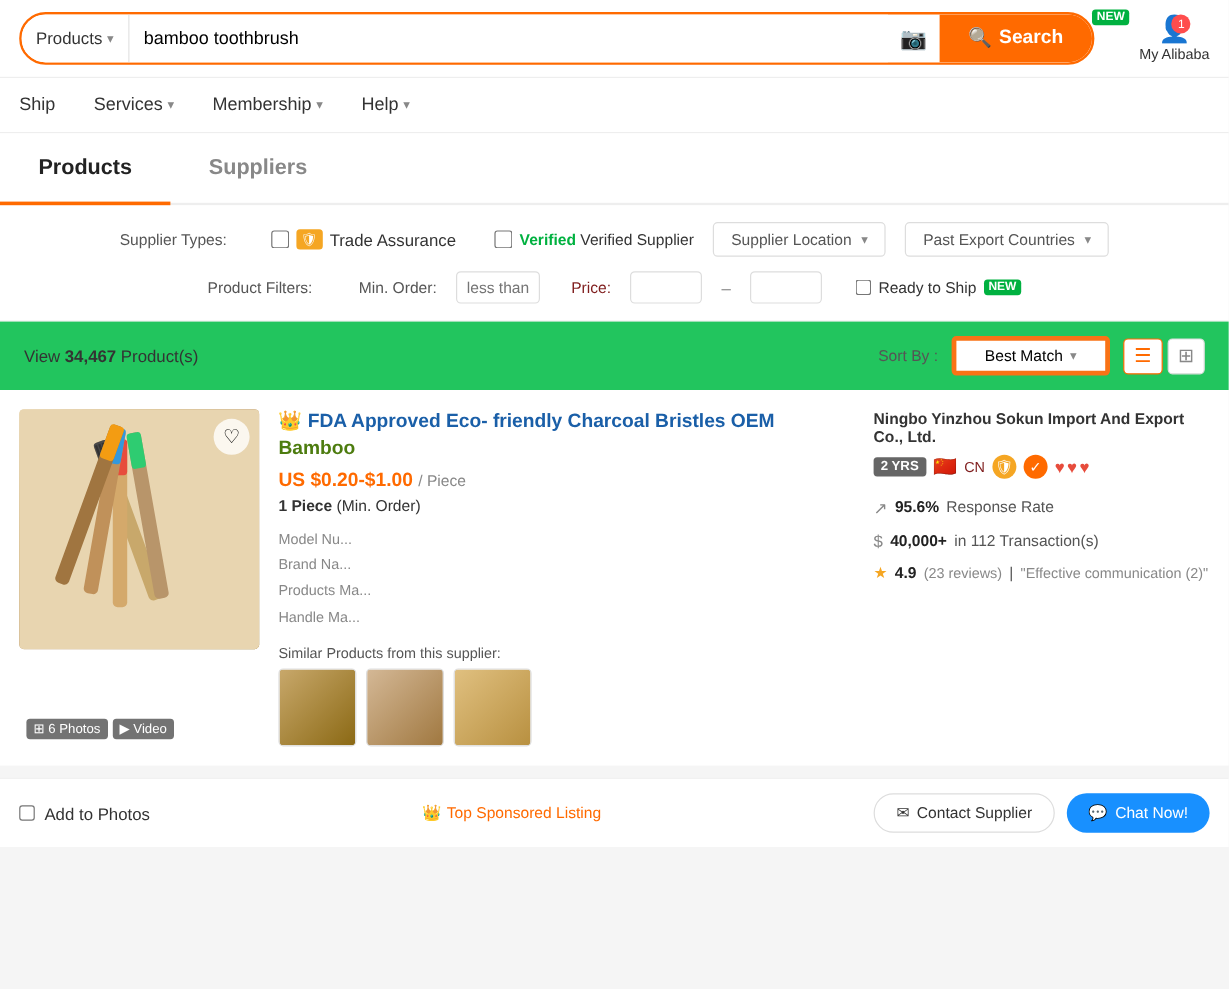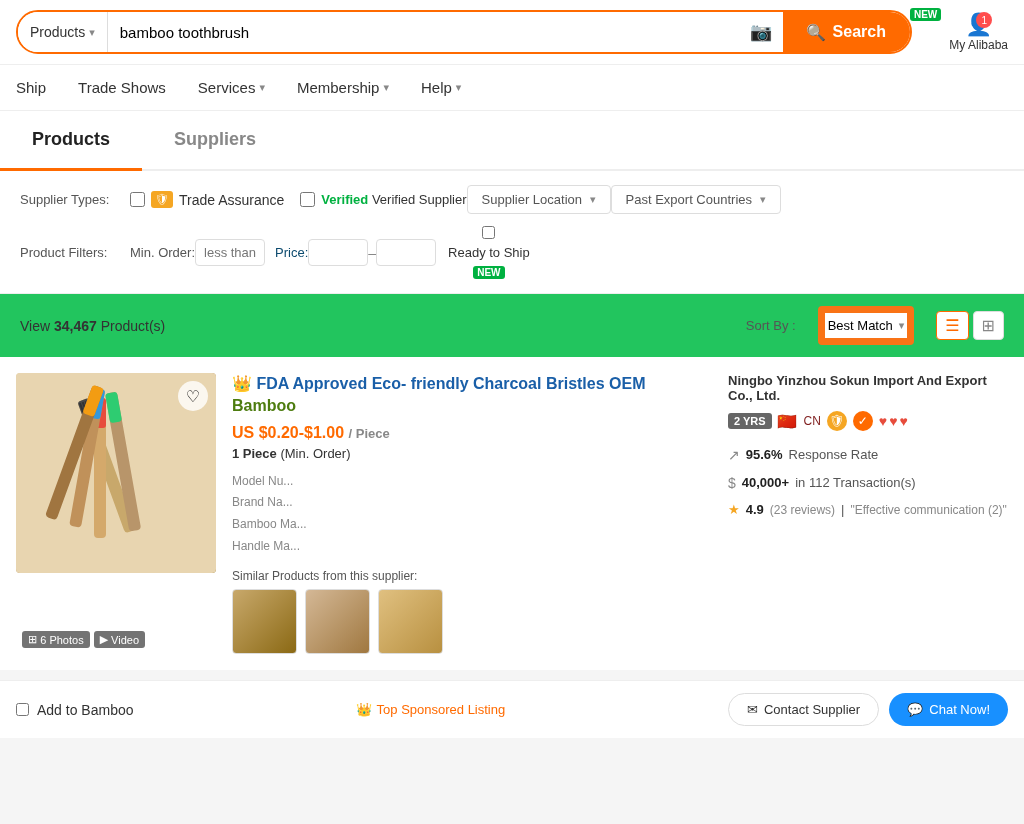--- a/index.html
+++ b/index.html
@@ -143,22 +143,24 @@
 
     
     .filters {
       background: #fff;
       padding: 14px 20px;
       border-bottom: 1px solid #eee;
     }
     .filter-row {
       display: flex;
       align-items: center;
+      gap: 16px;
       margin-bottom: 12px;
       flex-wrap: wrap;
+      justify-content: center;
     }
     .filter-row:last-child { margin-bottom: 0; }
     .filter-label {
       font-size: 13px;
       color: #555;
       min-width: 110px;
     }
     .checkbox-group {
       display: flex;
       align-items: center;
@@ -219,27 +221,27 @@
     .results-bar {
       background: #22c55e;
       padding: 12px 20px;
       display: flex;
       align-items: center;
       justify-content: space-between;
     }
     .sort-area {
       display: flex;
       align-items: center;
-      gap: 22px;
+      gap: 11px;
     }
     .sort-label { font-size: 13px; color: #555; }
     .sort-dropdown {
-      border: 7px solid #f97316;
+      border: 4px solid #f97316;
       border-radius: 4px;
-      padding: 5px 3px;
+      padding: 5px 24px;
       background: #fff;
       cursor: pointer;
       font-size: 13px;
       display: flex;
       align-items: center;
       gap: 6px;
     }
     .view-btns {
       display: flex;
       gap: 4px;
@@ -323,21 +325,21 @@
       margin-bottom: 6px;
       line-height: 1.4;
     }
     .product-title .orange { color: #4d7c0f; }
     .product-price {
       font-size: 16px;
       font-weight: bold;
       color: #ff6a00;
       margin-bottom: 4px;
     }
-    .product-price .per { font-size: 13px; font-weight: bold; color: #888; }
+    .product-price .per { font-size: 13px; font-weight: normal; color: #888; }
     .min-order {
       font-size: 13px;
       color: #333;
       margin-bottom: 10px;
     }
     .min-order .unit { font-weight: bold; }
     .product-attrs {
       font-size: 12px;
       color: #888;
       line-height: 1.8;
@@ -498,23 +500,20 @@
     </div>
     <span>My Alibaba</span>
   </div>
 </div>
 
 <nav class="nav">
   <div class="nav-item">
     <span>Ship</span>
   </div>
   <div class="nav-item">
-    <span>Trade Shows</span>
-  </div>
-  <div class="nav-item">
     <span>Services</span>
     <span class="chevron">▾</span>
   </div>
   <div class="nav-item">
     <span>Membership</span>
     <span class="chevron">▾</span>
   </div>
   <div class="nav-item">
     <span>Help</span>
     <span class="chevron">▾</span>
@@ -556,25 +555,25 @@
       <button class="dropdown-btn">
         <span>Past Export Countries</span>
         <span class="chevron">▾</span>
       </button>
     </div>
 
     <div class="filter-row">
       <span class="filter-label">Product Filters:</span>
       <span style="font-size:13px;color:#555;">Min. Order:</span>
       <input class="price-input" placeholder="less than" type="text" style="">
-      <span style="font-size:13px;color:#0c4a6e;margin-left:10px;">Price:</span>
+      <span style="font-size:13px;color:#7f1d1d;margin-left:10px;">Price:</span>
       <input class="price-input" type="text" style="width: 60px;">
       <span class="price-dash">–</span>
       <input class="price-input" type="text" style="width: 60px;">
-      <div class="ready-to-ship-label" style="margin-left:12px;flex-direction:column;">
+      <div class="ready-to-ship-label" style="margin-left:12px;">
         <input type="checkbox" style="">
         <span>Ready to Ship</span>
         <span class="new-badge-green">NEW</span>
       </div>
     </div>
   </div>
 
   <div class="results-bar">
     <div>
       <span>View</span>
@@ -651,21 +650,21 @@
         <span>US $0.20-$1.00</span>
         <span class="per">/ Piece</span>
       </div>
       <div class="min-order">
         <span class="unit">1 Piece</span>
         <span>(Min. Order)</span>
       </div>
       <div class="product-attrs">
         <div>Model Nu...</div>
         <div>Brand Na...</div>
-        <div>Bamboo Ma...</div>
+        <div>Products Ma...</div>
         <div>Handle Ma...</div>
       </div>
       <div class="similar-label">Similar Products from this supplier:</div>
       <div class="similar-thumbs">
         <div class="similar-thumb similar-thumb-1"></div>
         <div class="similar-thumb similar-thumb-2"></div>
         <div class="similar-thumb similar-thumb-3"></div>
       </div>
     </div>
 
@@ -699,21 +698,21 @@
           <span>|</span>
           <span class="reviews-text">"Effective communication (2)"</span>
         </div>
       </div>
     </div>
   </div>
 
   <div class="bottom-bar">
     <div class="add-compare">
       <input type="checkbox" style="">
-      <span>Add to Bamboo</span>
+      <span>Add to Photos</span>
     </div>
     <div class="sponsored-label">
       <span>👑</span>
       <span>Top Sponsored Listing</span>
     </div>
     <div class="action-btns">
       <button class="contact-btn">
         <span>✉</span>
         <span>Contact Supplier</span>
       </button>

